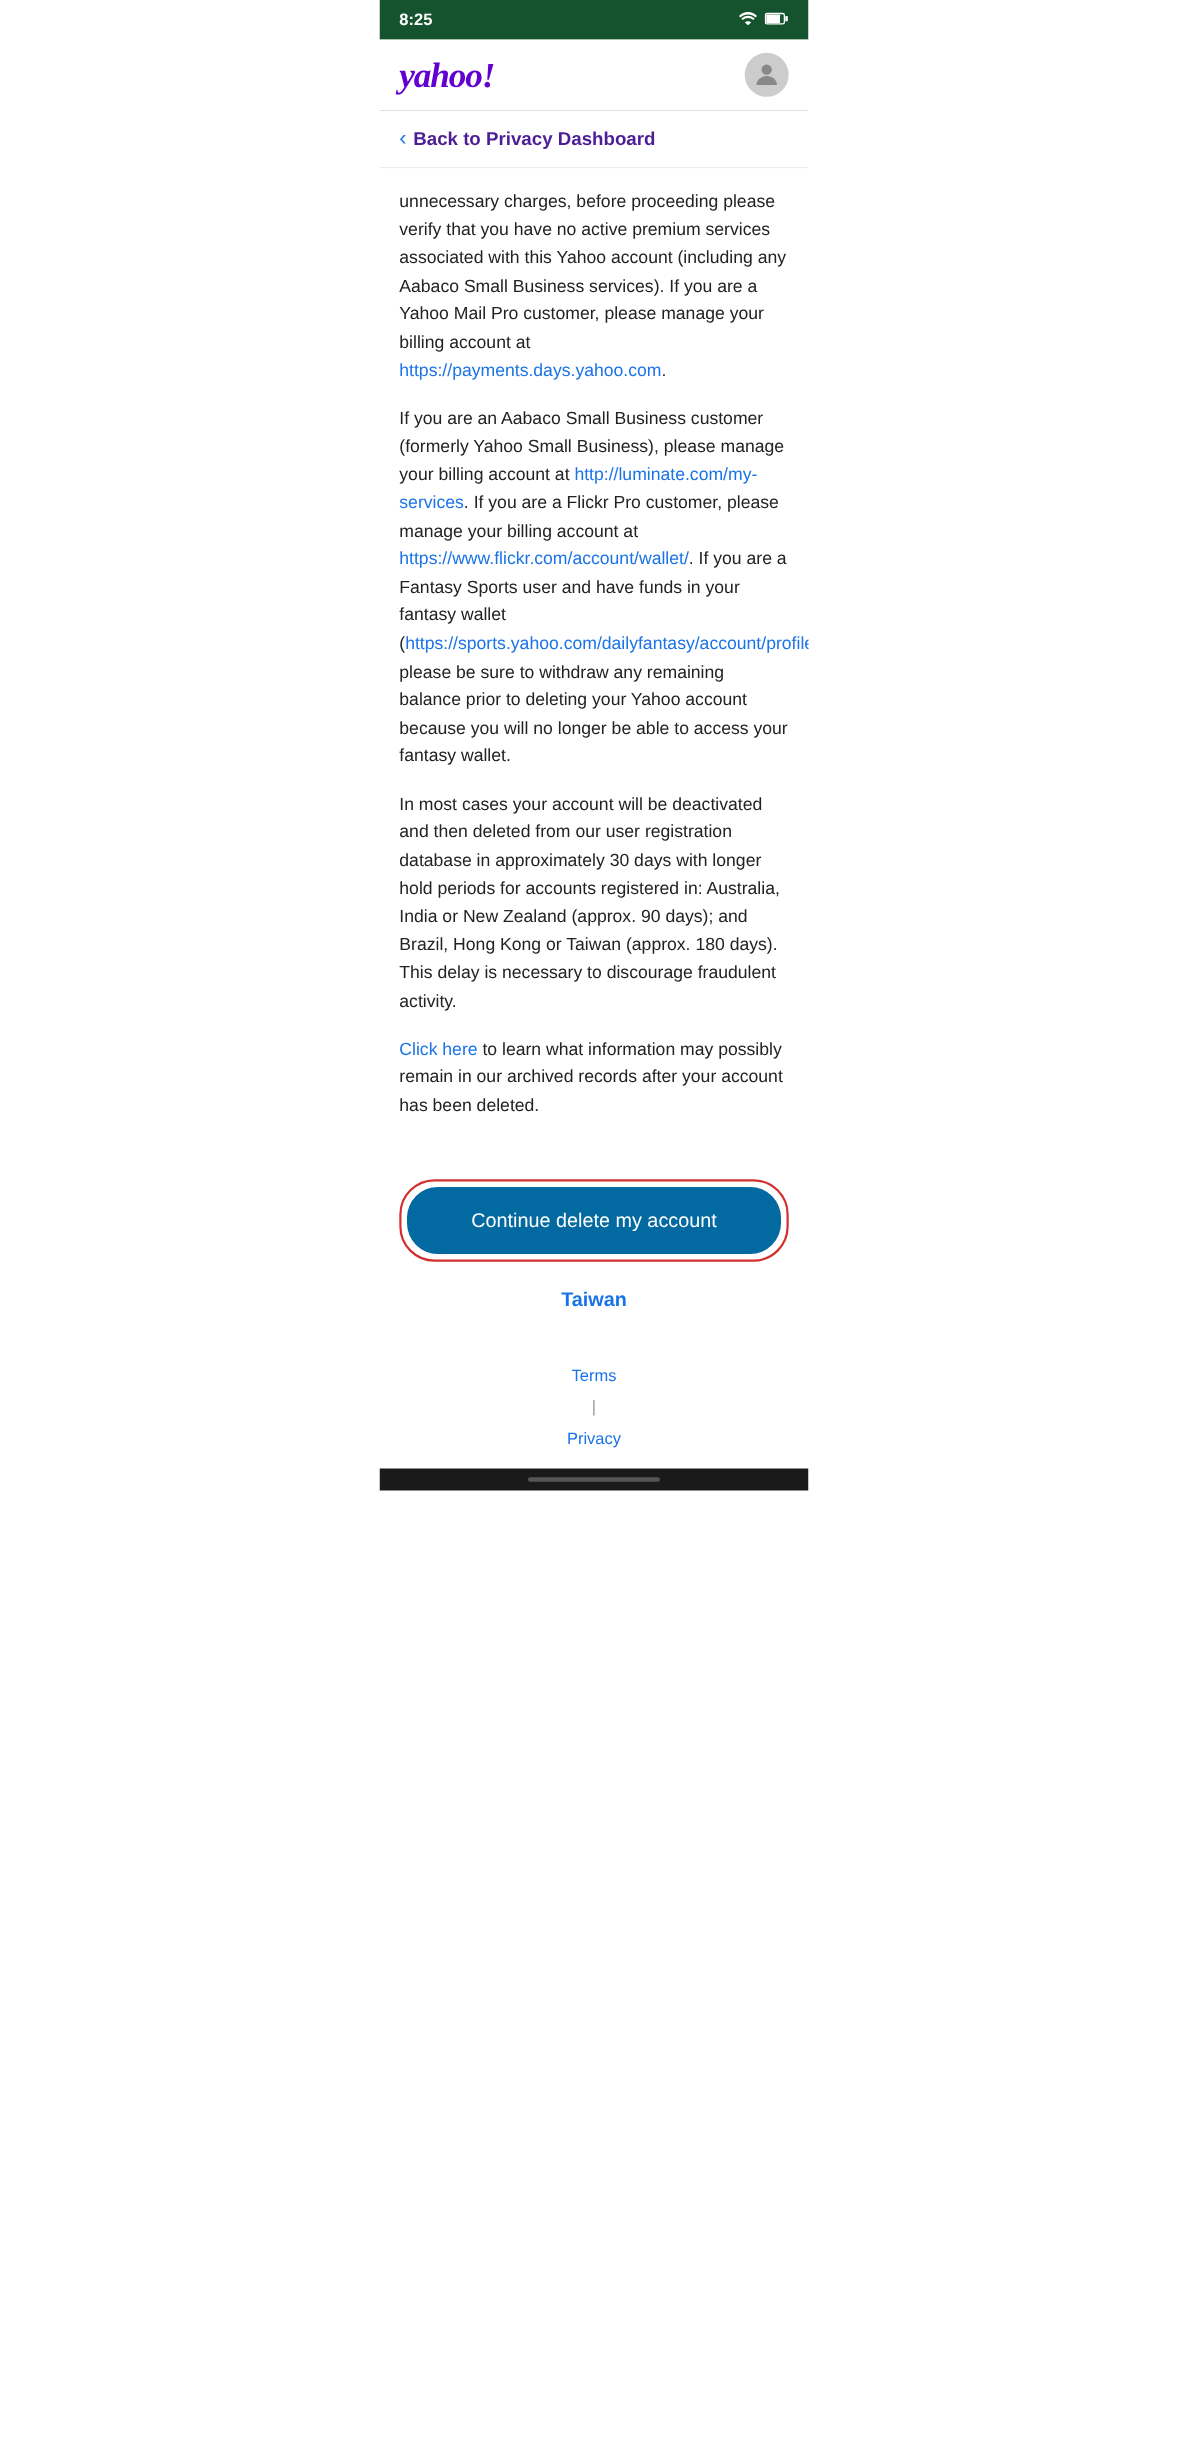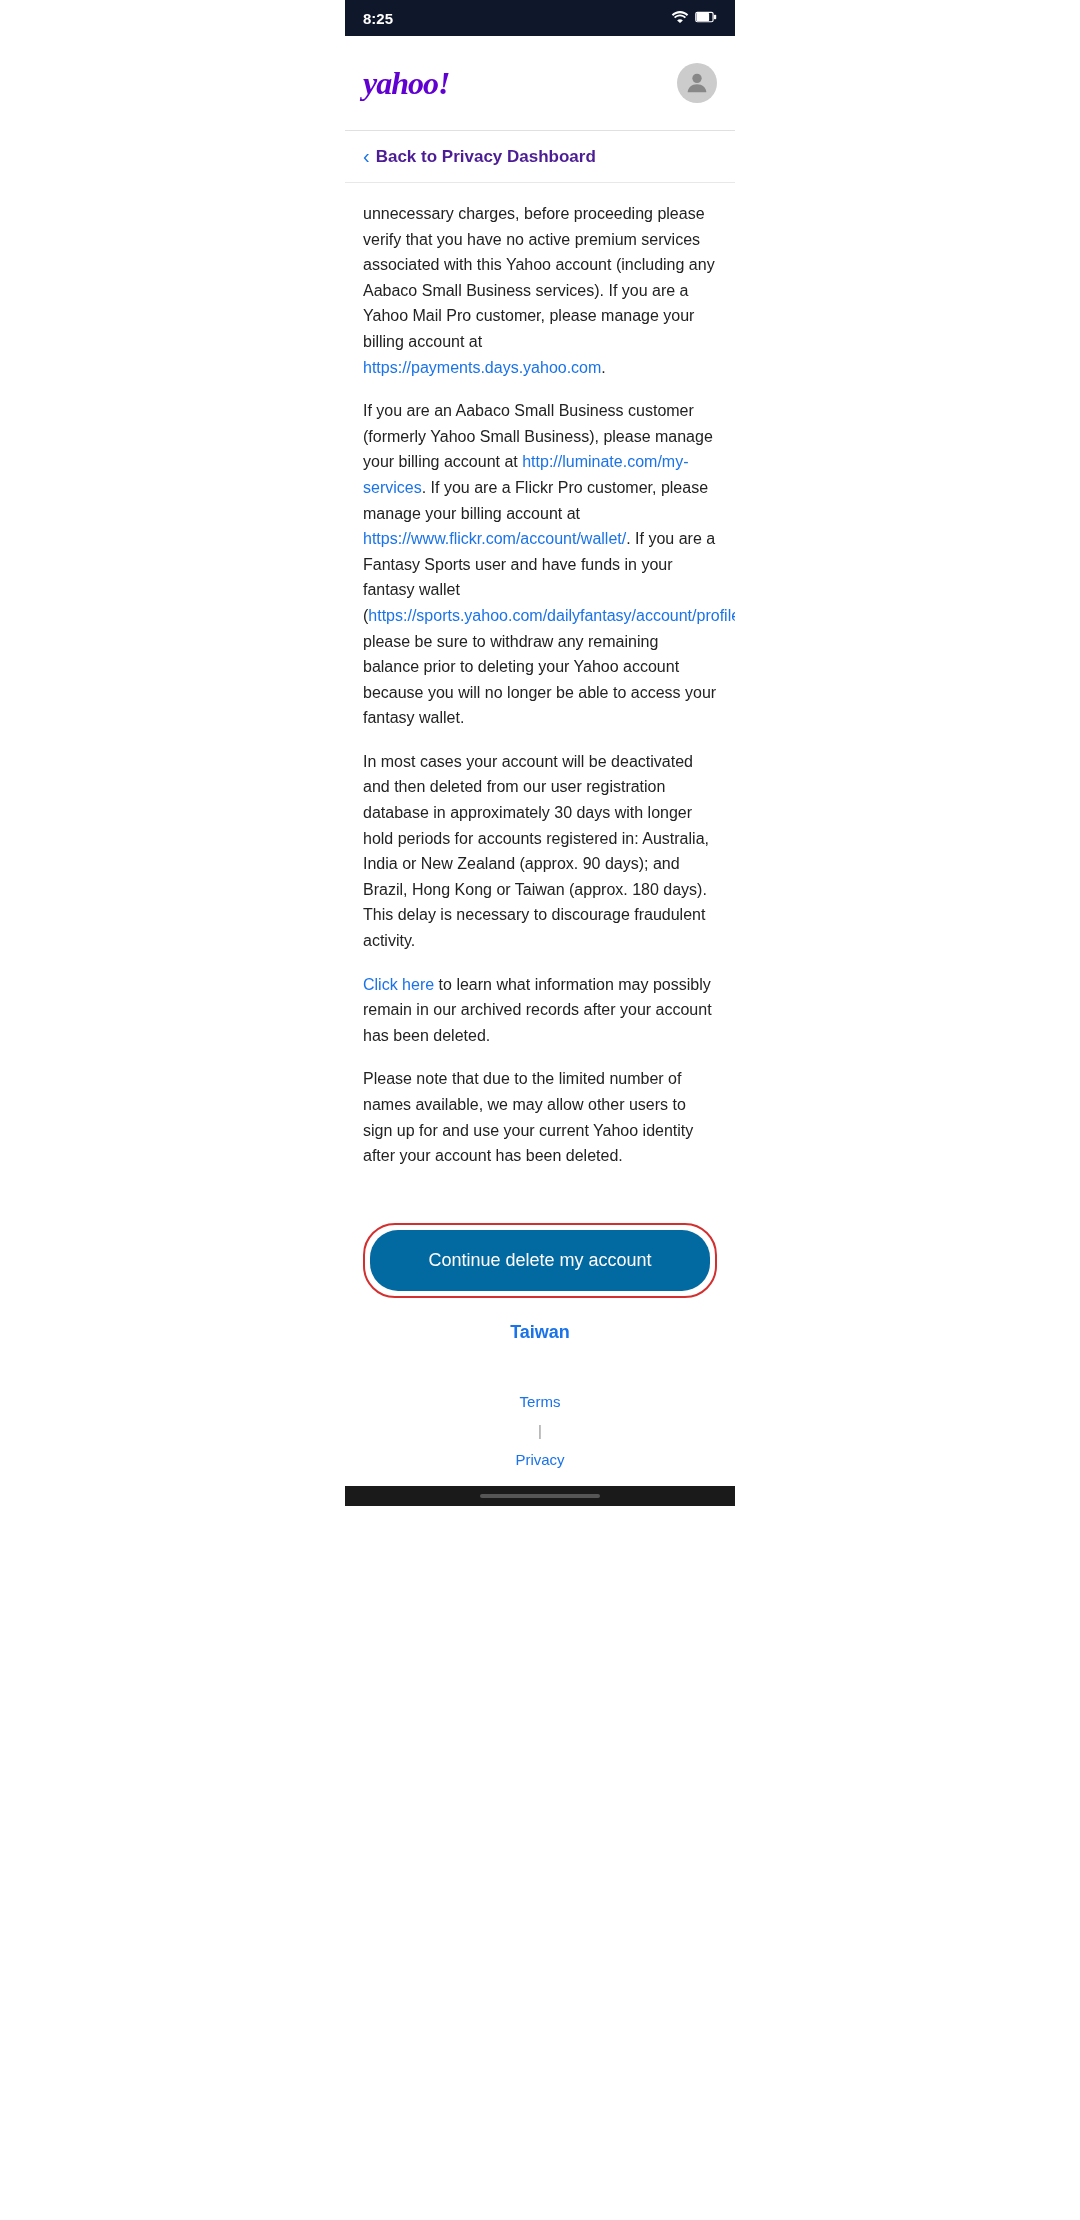--- a/index.html
+++ b/index.html
@@ -9,21 +9,21 @@
       font-family: -apple-system, BlinkMacSystemFont, 'Helvetica Neue', Arial, sans-serif;
       background: #f5f5f5;
       width: 390px;
       margin: 0 auto;
       min-height: 100vh;
       background-color: #fff;
     }
 
     
     .status-bar {
-      background: #0f172a;
+      background: #14532d;
       color: #fff;
       display: flex;
       justify-content: space-between;
       align-items: center;
       padding: 6px 18px;
       height: 36px;
     }
     .status-time {
       font-size: 15px;
       font-weight: 600;
@@ -38,21 +38,21 @@
       font-size: 13px;
       color: #fff;
     }
 
     
     .header {
       background: #fff;
       display: flex;
       align-items: center;
       justify-content: space-between;
-      padding: 27px 18px;
+      padding: 12px 18px;
       border-bottom: 1px solid #e0e0e0;
     }
     .yahoo-logo {
       font-size: 32px;
       font-weight: 900;
       color: #6001D2;
       letter-spacing: -1px;
       font-family: 'Georgia', serif;
       font-style: italic;
     }
@@ -241,23 +241,20 @@
   </p>
 
   <p>
     <span>In most cases your account will be deactivated and then deleted from our user registration database in approximately 30 days with longer hold periods for accounts registered in: Australia, India or New Zealand (approx. 90 days); and Brazil, Hong Kong or Taiwan (approx. 180 days). This delay is necessary to discourage fraudulent activity.</span>
   </p>
 
   <p>
     <a href="#">Click here</a><span> to learn what information may possibly remain in our archived records after your account has been deleted.</span>
   </p>
 
-  <p>
-    <span>Please note that due to the limited number of names available, we may allow other users to sign up for and use your current Yahoo identity after your account has been deleted.</span>
-  </p>
 
 </div>
 
 <div class="button-area">
   <div class="delete-button-wrapper">
     <button class="delete-button">Continue delete my account</button>
   </div>
   <button class="cancel-button">Taiwan</button>
 </div>
 

